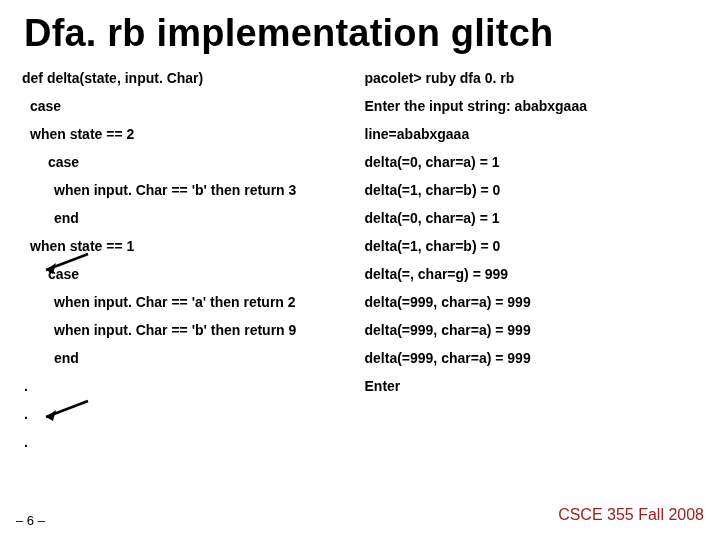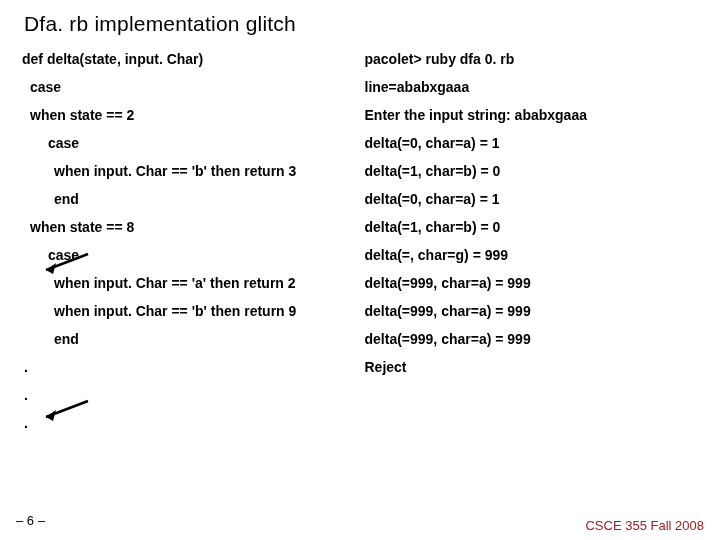--- a/index.html
+++ b/index.html
@@ -7,22 +7,22 @@
     padding: 0;
     width: 720px;
     height: 540px;
     background: #fff;
     font-family: Arial, Helvetica, sans-serif;
     color: #000;
     overflow: hidden;
     position: relative;
   }
   .title {
-    font-size: 21px;
-    font-weight: normal;
+    font-size: 38px;
+    font-weight: bold;
     padding: 12px 0 0 24px;
     letter-spacing: 0.2px;
   }
   .content {
     display: flex;
     padding: 16px 22px 0 22px;
     gap: 9px;
   }
   .col {
     flex: 1;
@@ -41,22 +41,22 @@
   .dot  { padding-left: 2px; }
   .footer-left {
     position: absolute;
     left: 16px;
     bottom: 12px;
     font-size: 13px;
   }
   .footer-right {
     position: absolute;
     right: 16px;
-    bottom: 7px;
-    font-size: 13px;
+    bottom: 16px;
+    font-size: 16px;
     color: #a02020;
   }
   .arrow {
     position: absolute;
     pointer-events: none;
   }
   .arrow svg { display: block; }
 </style>
 </head>
 <body>
@@ -64,43 +64,43 @@
 <div class="title">Dfa. rb implementation glitch</div>
 
 <div class="content">
   <div class="col left">
     <div class="line">def delta(state, input. Char)</div>
     <div class="line ind1">case</div>
     <div class="line ind1">when state == 2</div>
     <div class="line ind2">case</div>
     <div class="line ind3">when input. Char == 'b' then return 3</div>
     <div class="line ind3">end</div>
-    <div class="line ind1">when state == 8</div>
+    <div class="line ind1">when state == 1</div>
     <div class="line ind2">case</div>
     <div class="line ind3">when input. Char == 'a' then return 2</div>
     <div class="line ind3">when input. Char == 'b' then return 9</div>
     <div class="line ind3">end</div>
     <div class="line dot">.</div>
     <div class="line dot">.</div>
     <div class="line dot">.</div>
   </div>
 
   <div class="col right">
     <div class="line">pacolet&gt; ruby dfa 0. rb</div>
+    <div class="line">Enter the input string: ababxgaaa</div>
     <div class="line">line=ababxgaaa</div>
-    <div class="line">Enter the input string: ababxgaaa</div>
     <div class="line">delta(=0, char=a) = 1</div>
     <div class="line">delta(=1, char=b) = 0</div>
     <div class="line">delta(=0, char=a) = 1</div>
     <div class="line">delta(=1, char=b) = 0</div>
     <div class="line">delta(=, char=g) = 999</div>
     <div class="line">delta(=999, char=a) = 999</div>
     <div class="line">delta(=999, char=a) = 999</div>
     <div class="line">delta(=999, char=a) = 999</div>
-    <div class="line">Reject</div>
+    <div class="line">Enter</div>
   </div>
 </div>
 
 <div class="arrow" style="left:36px; top:248px;">
   <svg width="56" height="30" viewBox="0 0 56 30">
     <path d="M52 6 L10 22" stroke="#000" stroke-width="2.5" fill="none"></path>
     <path d="M10 22 L20 15 L17 26 Z" fill="#000"></path>
   </svg>
 </div>
 

